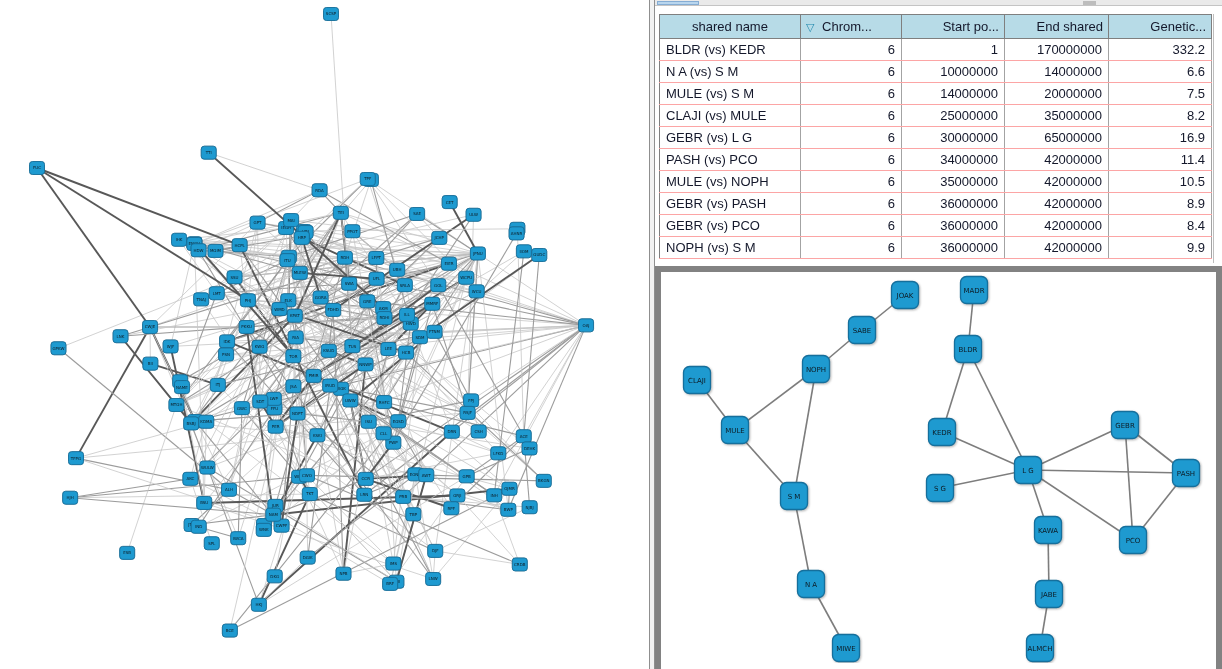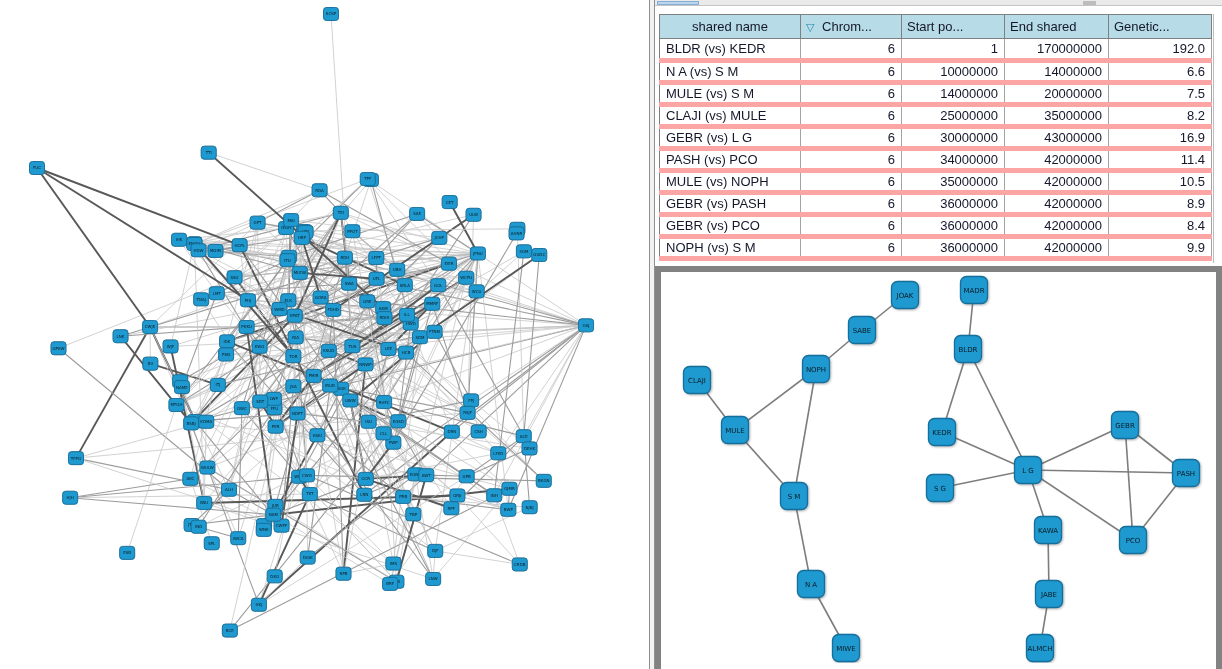--- a/index.html
+++ b/index.html
@@ -29,23 +29,23 @@
   
   .table-wrap { position:absolute; left:4px; top:14px; width:552px; }
   table.attr { border-collapse:collapse; table-layout:fixed; width:552px;
                font-size:13px; color:#14182b; background:#ffffff;
                border:1px solid #7f7f7f; }
   table.attr th { background:#b7dbe7; color:#14182b; font-weight:normal;
                   height:24px; padding:0 5px; border:1px solid #7f7f7f;
                   overflow:hidden; white-space:nowrap; }
   th.h-center { text-align:center; }
   th.h-left   { text-align:left; }
-  th.h-right  { text-align:left; }
+  th.h-right  { text-align:right; }
   table.attr td { height:22px; padding:0 6px; border-right:1px solid #a3a3a3;
-                  border-bottom:5px solid #fca5a5; overflow:hidden; white-space:nowrap; }
+                  border-bottom:1px solid #fca5a5; overflow:hidden; white-space:nowrap; }
   td.c-left  { text-align:left; }
   td.c-right { text-align:right; }
   .funnel { color:#1d87ac; font-size:11px; margin-right:4px; }
   .table-right-strip { position:absolute; left:558px; top:14px; width:9px; height:249px;
                        border-left:1px solid #bdbdbd; background:#ffffff; }
 
   
   .graph-panel { position:absolute; left:655px; top:266px; width:567px; height:477px;
                  border:6px solid #828282; background:#ffffff; }
   .graph-panel svg { width:555px; height:391px; display:block; }
@@ -1234,21 +1234,21 @@
               <span>Genetic...</span>
             </th>
           </tr>
         </thead>
         <tbody id="table-body">
             <tr>
               <td class="c-left">BLDR (vs) KEDR</td>
               <td class="c-right">6</td>
               <td class="c-right">1</td>
               <td class="c-right">170000000</td>
-              <td class="c-right">192.0</td>
+              <td class="c-right">332.2</td>
             </tr>
             <tr>
               <td class="c-left">N A (vs) S M</td>
               <td class="c-right">6</td>
               <td class="c-right">10000000</td>
               <td class="c-right">14000000</td>
               <td class="c-right">6.6</td>
             </tr>
             <tr>
               <td class="c-left">MULE (vs) S M</td>
@@ -1261,21 +1261,21 @@
               <td class="c-left">CLAJI (vs) MULE</td>
               <td class="c-right">6</td>
               <td class="c-right">25000000</td>
               <td class="c-right">35000000</td>
               <td class="c-right">8.2</td>
             </tr>
             <tr>
               <td class="c-left">GEBR (vs) L G</td>
               <td class="c-right">6</td>
               <td class="c-right">30000000</td>
-              <td class="c-right">43000000</td>
+              <td class="c-right">65000000</td>
               <td class="c-right">16.9</td>
             </tr>
             <tr>
               <td class="c-left">PASH (vs) PCO</td>
               <td class="c-right">6</td>
               <td class="c-right">34000000</td>
               <td class="c-right">42000000</td>
               <td class="c-right">11.4</td>
             </tr>
             <tr>

